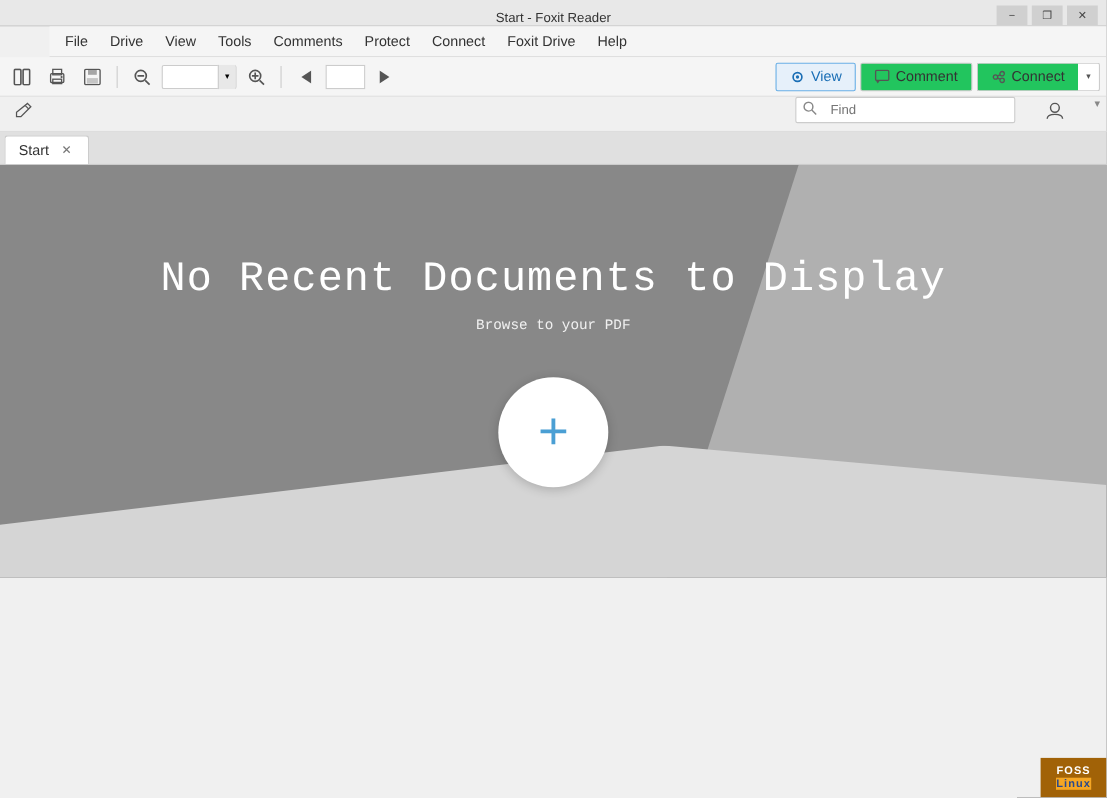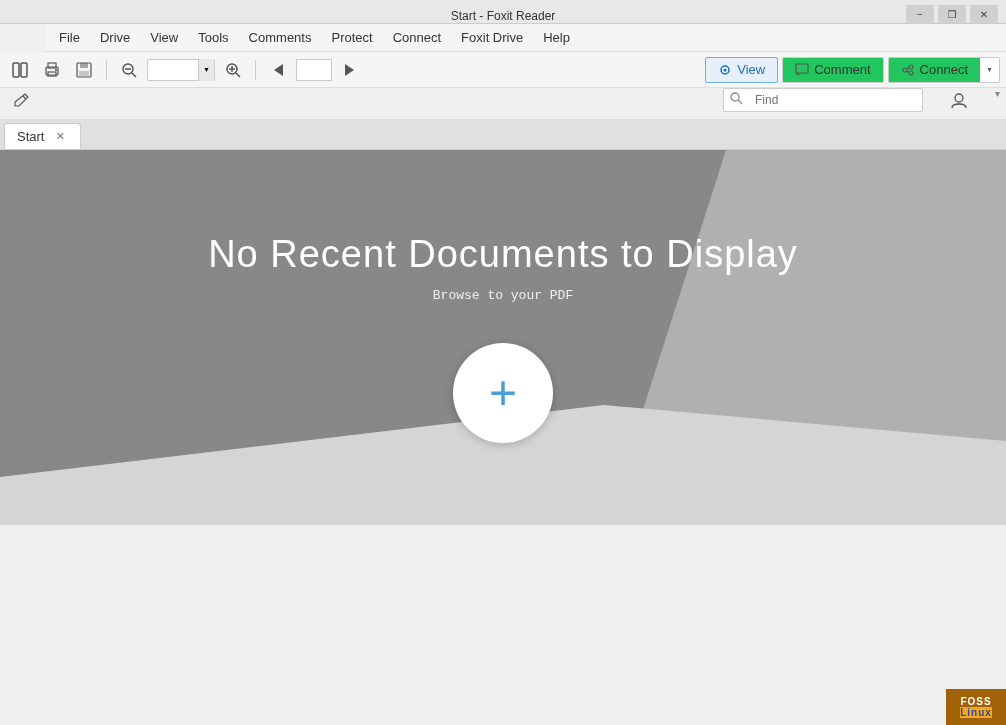--- a/index.html
+++ b/index.html
@@ -310,21 +310,21 @@
     }
 
     .hero-no-docs {
       font-size: 38px;
       color: white;
       font-weight: 300;
       letter-spacing: 1px;
       text-align: center;
       position: relative;
       z-index: 2;
-      font-family: Liberation Sans, sans-serif;
+      font-family: Liberation Mono, monospace;
       margin-bottom: 12px;
     }
 
     .hero-browse {
       font-size: 13px;
       color: #f0f0f0;
       font-weight: 300;
       text-align: center;
       position: relative;
       z-index: 2;

